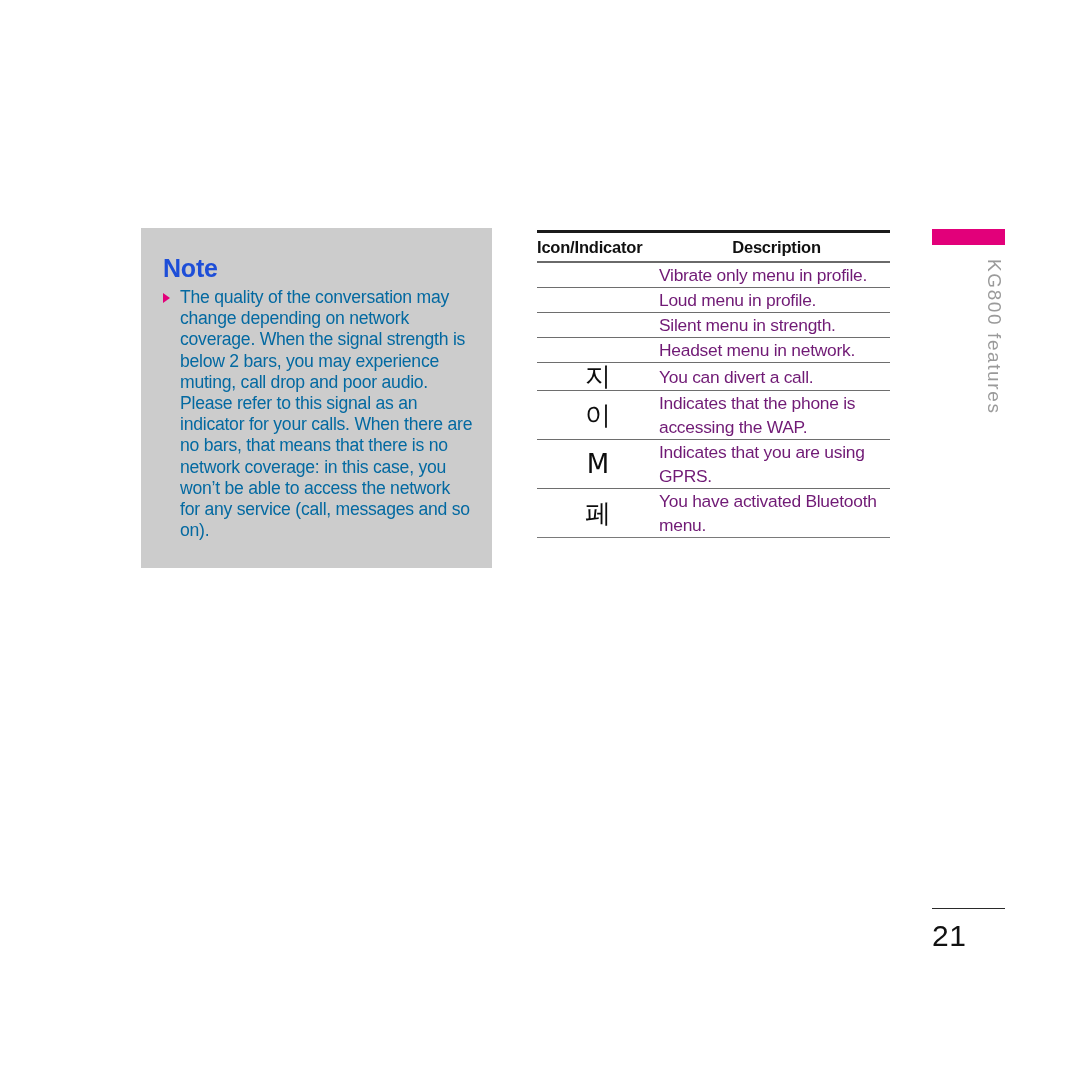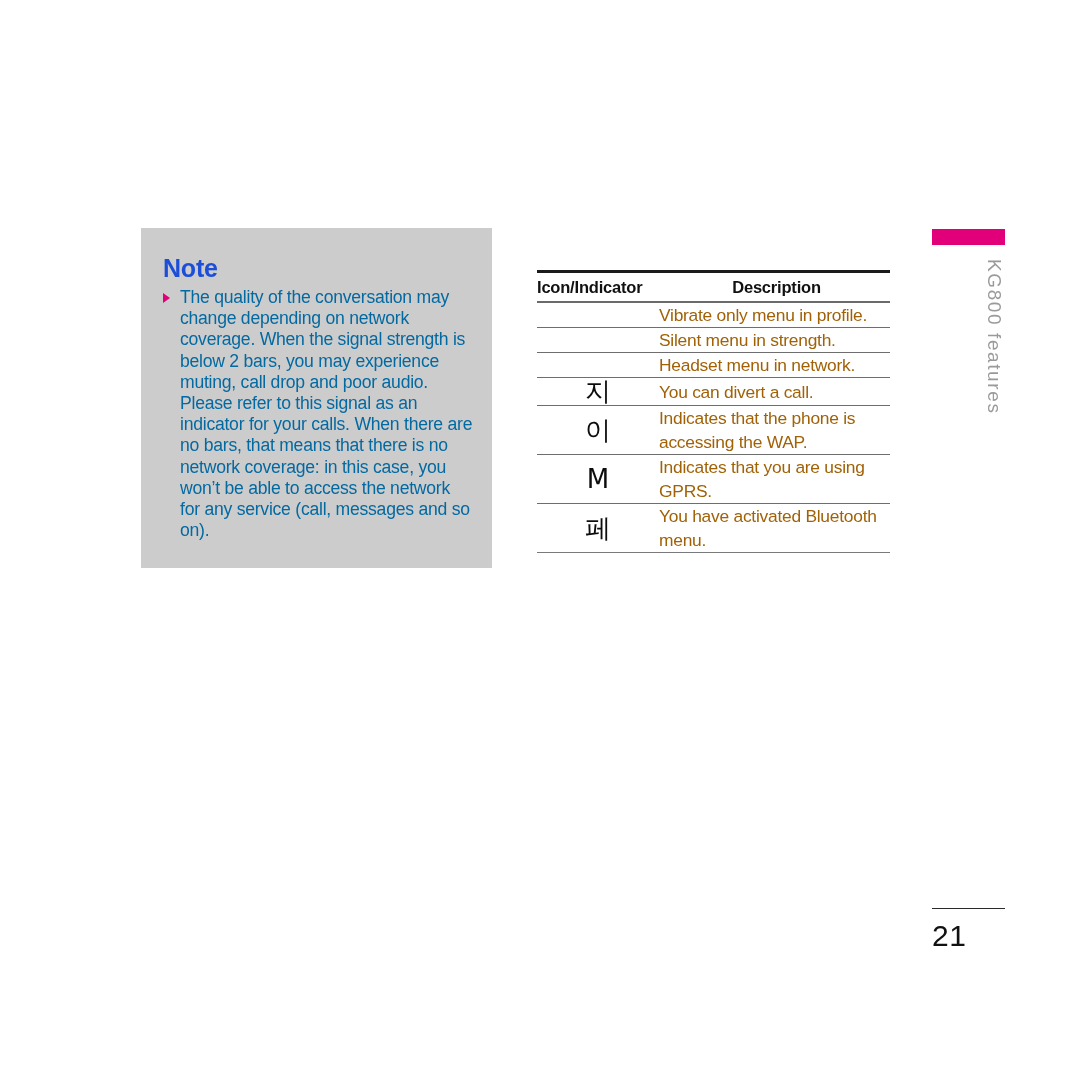--- a/index.html
+++ b/index.html
@@ -65,21 +65,20 @@
   .table-wrap {
     position: absolute;
     left: 537px;
     top: 230px;
     width: 353px;
   }
   table.indicator-table {
     width: 100%;
     border-collapse: collapse;
     table-layout: fixed;
-    margin-top: 40px;
   }
   table.indicator-table col.col-icon { width: 122px; }
   table.indicator-table col.col-desc { width: 231px; }
 
   .indicator-table thead th {
     font-size: 16.5px;
     font-weight: bold;
     color: #111111;
     text-align: left;
     padding: 5px 0 4px 0;
@@ -106,21 +105,21 @@
     text-align: center;
     font-size: 26px;
     line-height: 1.05;
     color: #0d0d0d;
     font-family: "DejaVu Sans", sans-serif;
     padding: 2px 0 2px 0;
   }
   td.cell-desc {
     font-size: 17.4px;
     line-height: 24px;
-    color: #a16207;
+    color: #701a75;
     letter-spacing: -0.25px;
     padding: 5px 2px 5px 4px;
   }
 
   
   .side-tab {
     position: absolute;
     left: 932px;
     top: 229px;
     width: 73px;
@@ -189,20 +188,24 @@
           <th class="th-desc">Description</th>
         </tr>
       </thead>
       <tbody>
         <tr>
           <td class="cell-icon"></td>
           <td class="cell-desc">Vibrate only menu in profile.</td>
         </tr>
         <tr>
           <td class="cell-icon"></td>
+          <td class="cell-desc">Loud menu in profile.</td>
+        </tr>
+        <tr>
+          <td class="cell-icon"></td>
           <td class="cell-desc">Silent menu in strength.</td>
         </tr>
         <tr>
           <td class="cell-icon"></td>
           <td class="cell-desc">Headset menu in network.</td>
         </tr>
         <tr>
           <td class="cell-icon">지</td>
           <td class="cell-desc">You can divert a call.</td>
         </tr>

